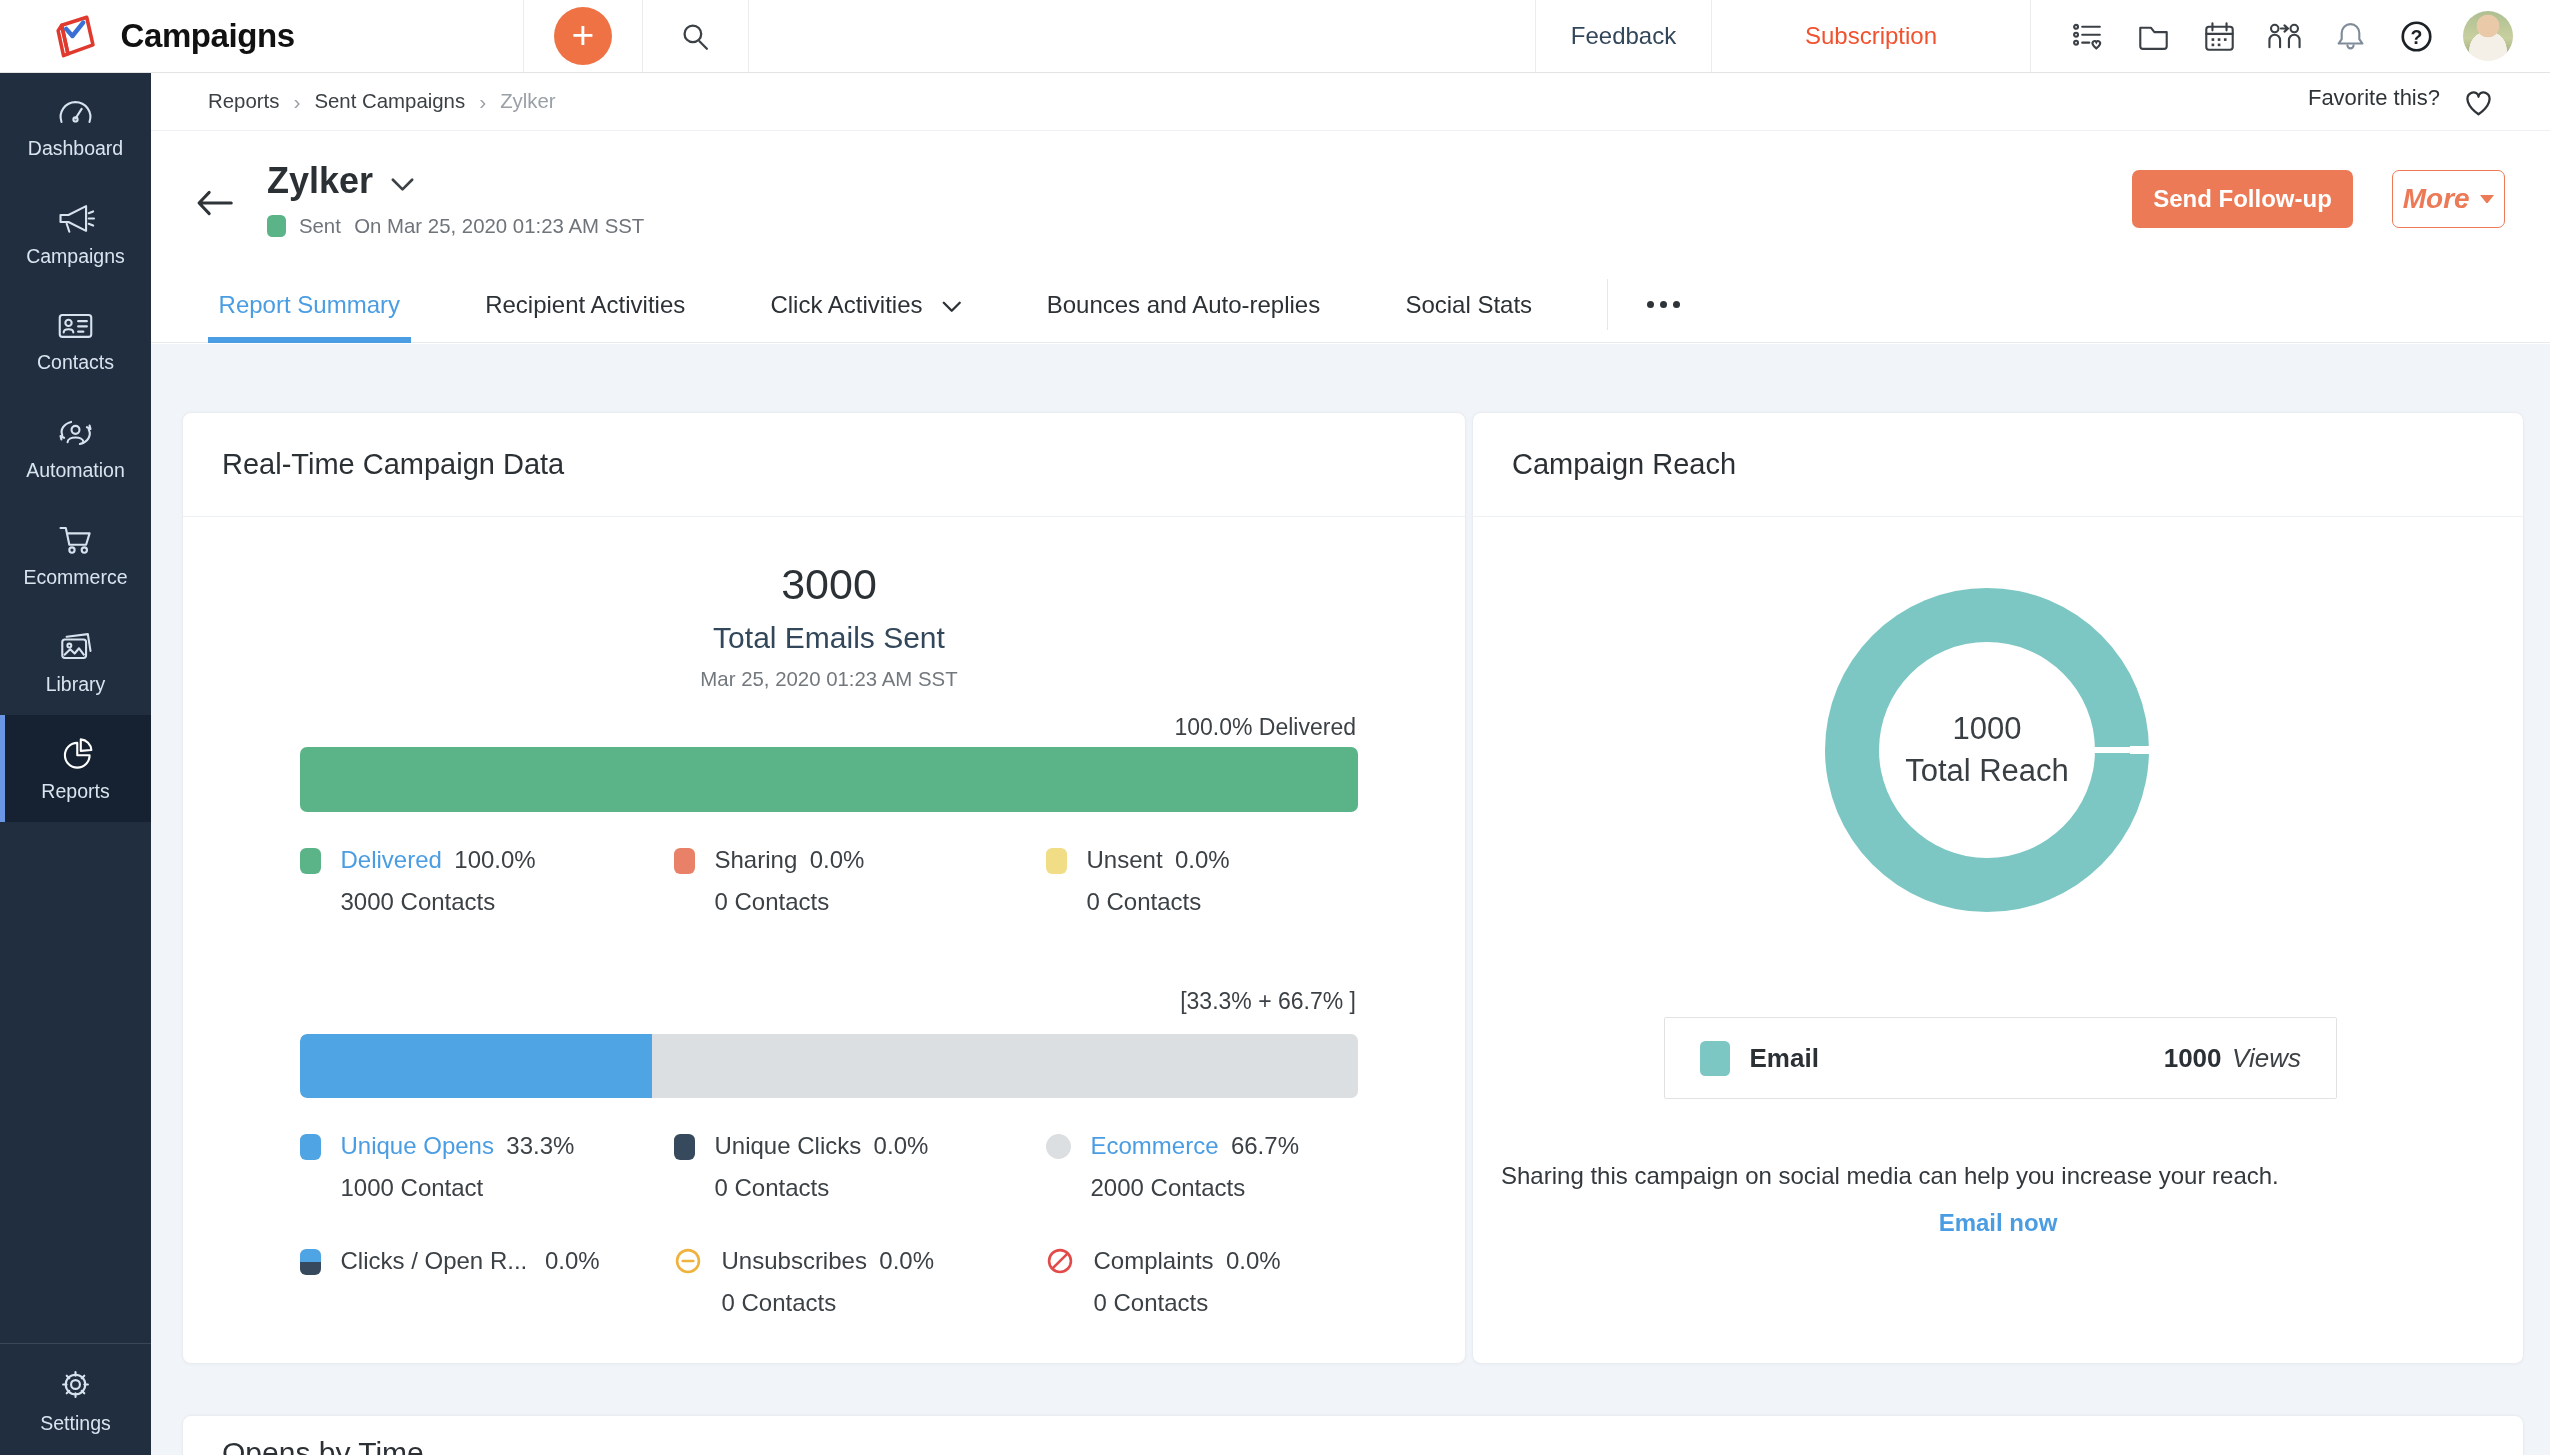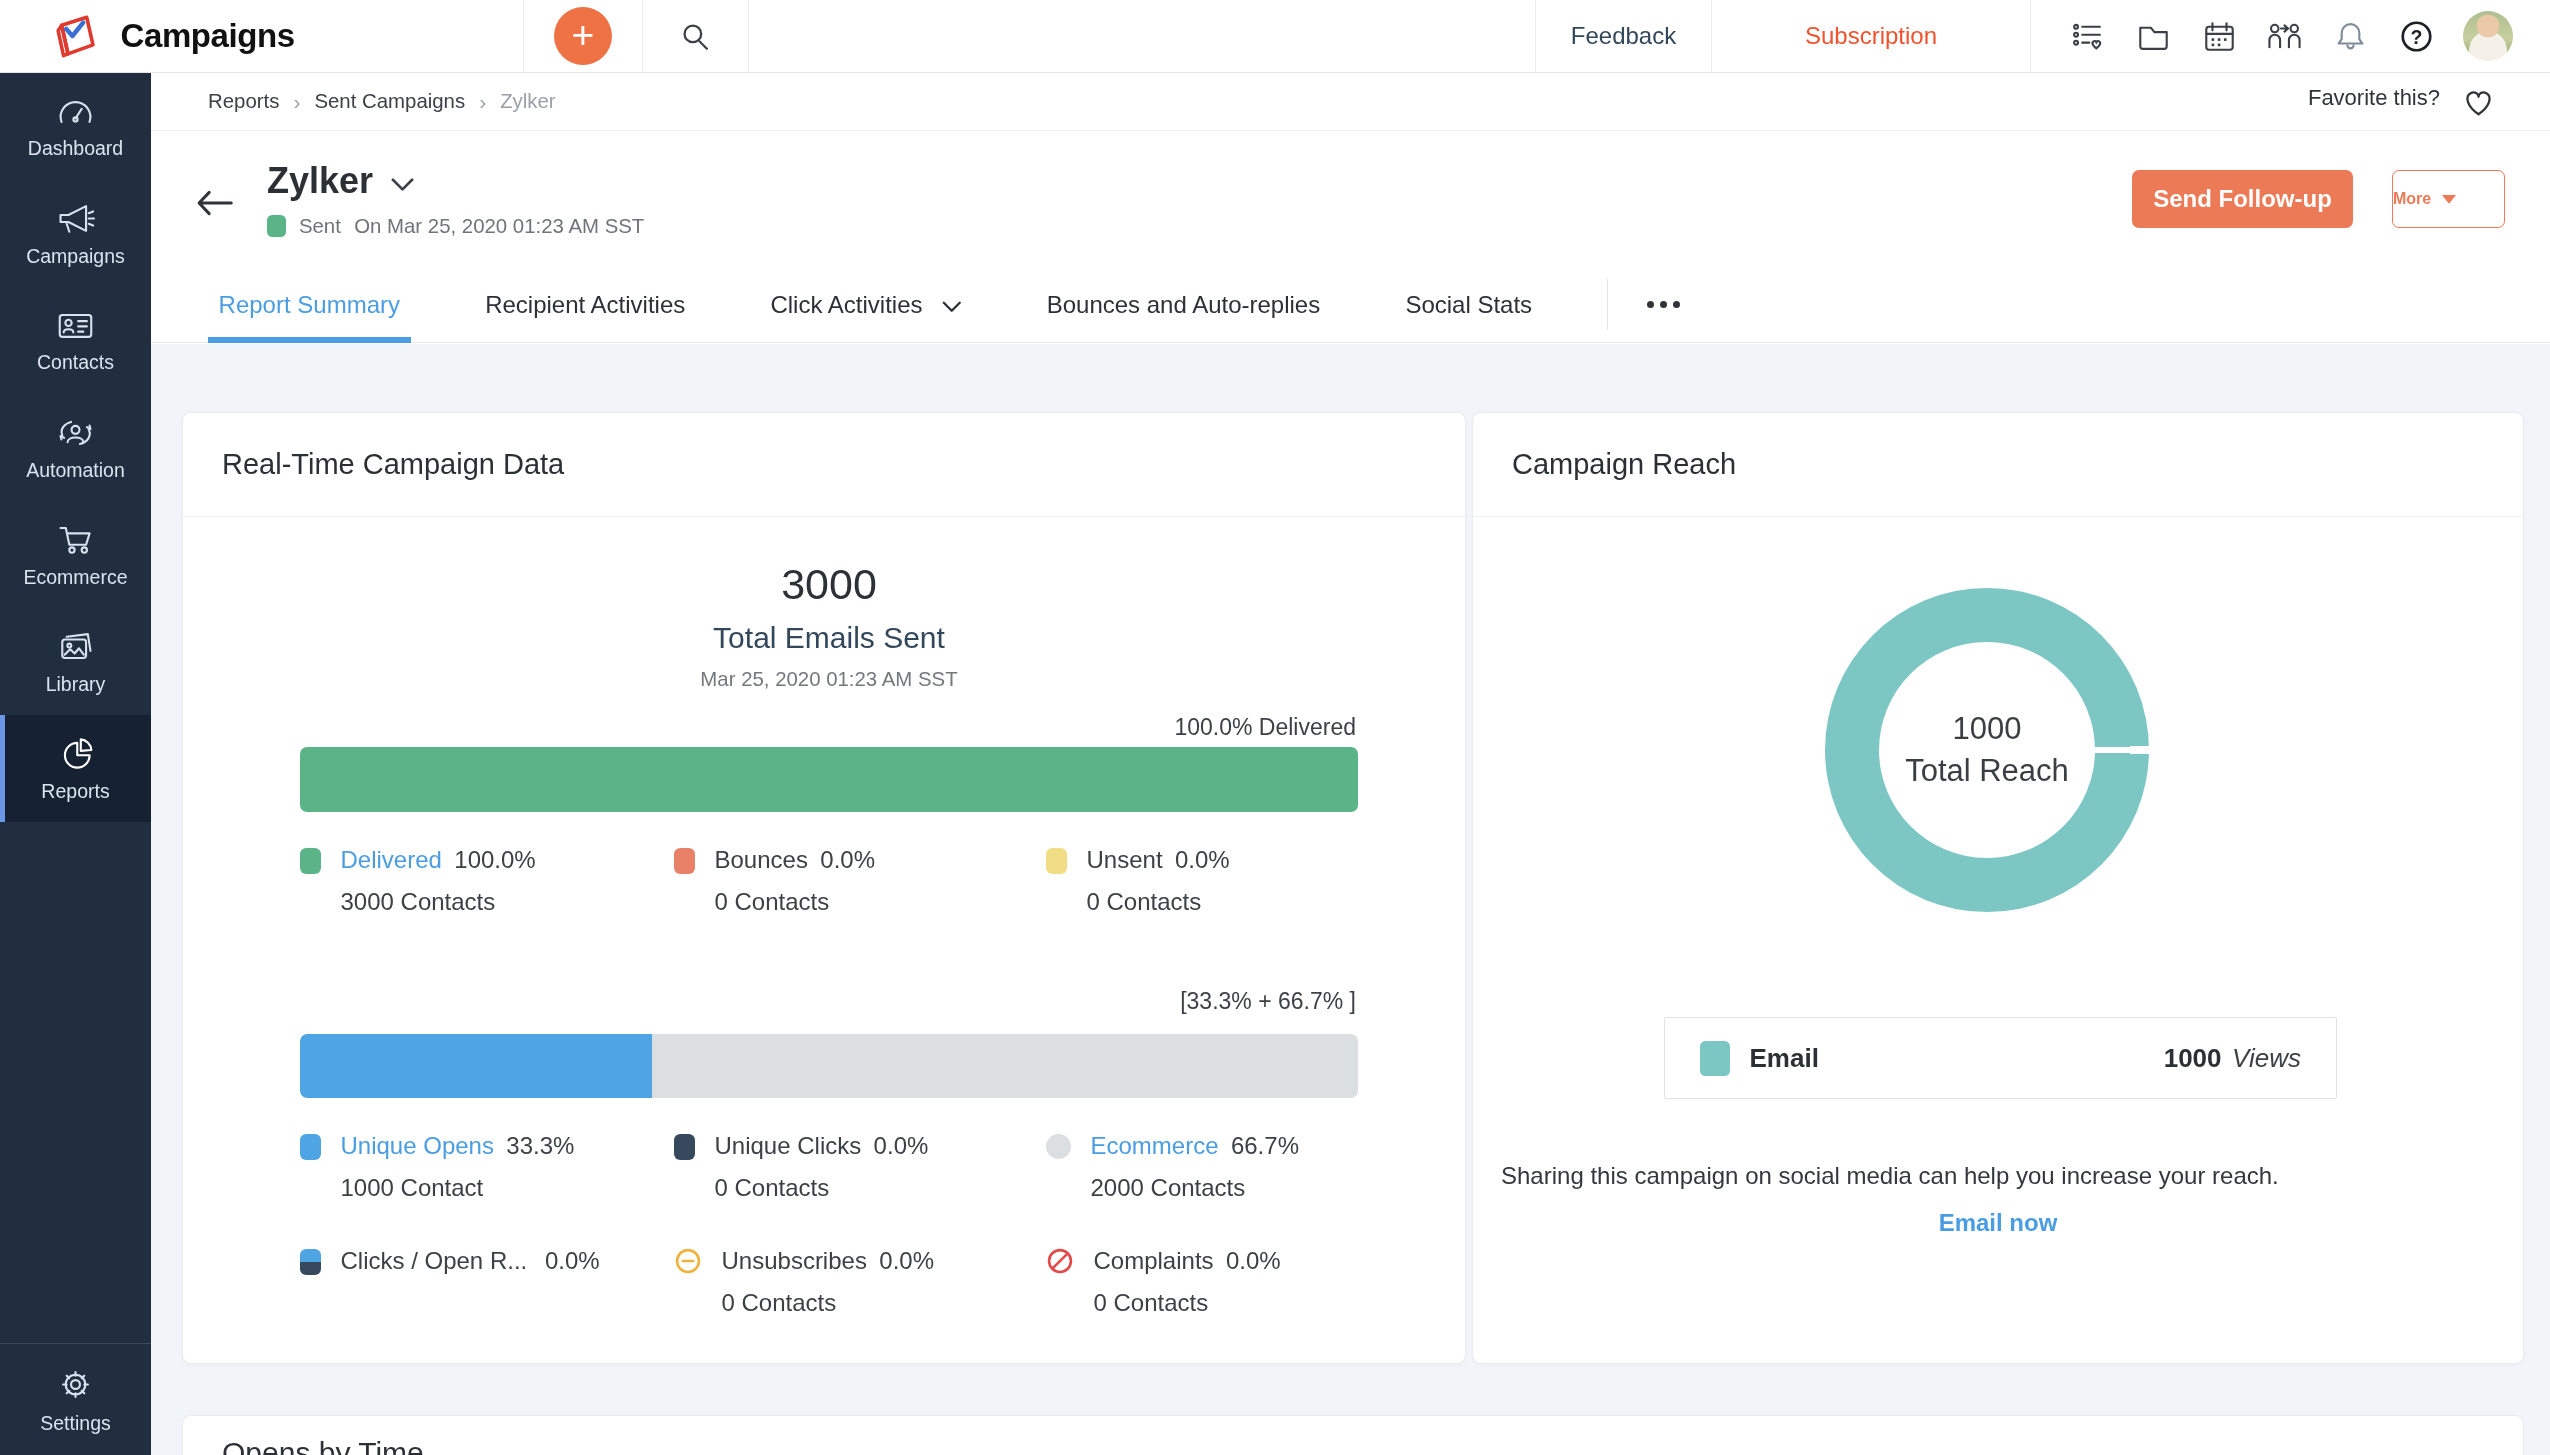--- a/index.html
+++ b/index.html
@@ -60,22 +60,22 @@
   .camp-title { font-size:36px; font-weight:600; color:#2b3035; }
   .camp-chevron { margin-left:17.7px; margin-top:7px; display:flex; }
   .sent-line { display:flex; align-items:flex-start; margin-top:12.4px; }
   .sent-sq { width:18.6px; height:22px; border-radius:5.3px; background:#5bb487; }
   .sent-word { font-size:20.4px; color:#6f747a; margin-left:13.3px; }
   .sent-date { font-size:20.4px; color:#6f747a; margin-left:13.3px; }
   .title-actions { margin-left:auto; display:flex; align-items:center; gap:39px; }
   .btn-followup { width:221px; height:58px; background:#ec7a57; border:none; border-radius:7px;
     color:#fff; font-size:24px; font-weight:600; cursor:pointer; font-family:inherit; }
   .btn-more { width:113px; height:58px; background:#fff; border:1.8px solid #ec7a57; border-radius:7px;
-    color:#ec7a57; font-size:16px; font-weight:600; cursor:pointer; font-family:inherit;
-    display:flex; align-items:center; justify-content:flex-start; gap:10.6px; }
+    color:#ec7a57; font-size:28px; font-weight:600; cursor:pointer; font-family:inherit;
+    display:flex; align-items:center; justify-content:center; gap:10.6px;font-style:italic; }
 
   .tabs-row { height:76px; display:flex; align-items:stretch; padding-left:57px;
     border-bottom:0.9px solid #e7ebee; }
   .tab { display:flex; align-items:center; font-size:24px; color:#2c3136; cursor:pointer;
     position:relative; padding:0 10.6px; margin-right:64px; }
   .tab.active { color:#4a9de2; }
   .tab.active::after { content:""; position:absolute; left:0; right:0; bottom:-0.9px; height:6.2px; background:#4a9de2; }
   .tab .tchev { margin-left:19.5px; margin-top:3.5px; display:flex; }
   .tabs-vdiv { width:0.9px; background:#e3e7ea; margin:12.4px 39px 12.4px 0; }
   .tab-dots { display:flex; align-items:center; gap:6.2px; cursor:pointer; padding-right:17.7px; }
@@ -401,21 +401,21 @@
                 <span class="lg-label-link">Delivered</span>
                 <span class="lg-val">100.0%</span>
               </span>
               <div class="lg-line2">3000 Contacts</div>
             </span>
           </div>
           <div class="legend-item row1 col2">
             <span class="lg-marker" style="background:#e88168"></span>
             <span class="lg-text">
               <span class="lg-line1">
-                <span>Bounces</span>
+                <span>Sharing</span>
                 <span class="lg-val">0.0%</span>
               </span>
               <div class="lg-line2">0 Contacts</div>
             </span>
           </div>
           <div class="legend-item row1 col3">
             <span class="lg-marker" style="background:#f1dd85"></span>
             <span class="lg-text">
               <span class="lg-line1">
                 <span>Unsent</span>

